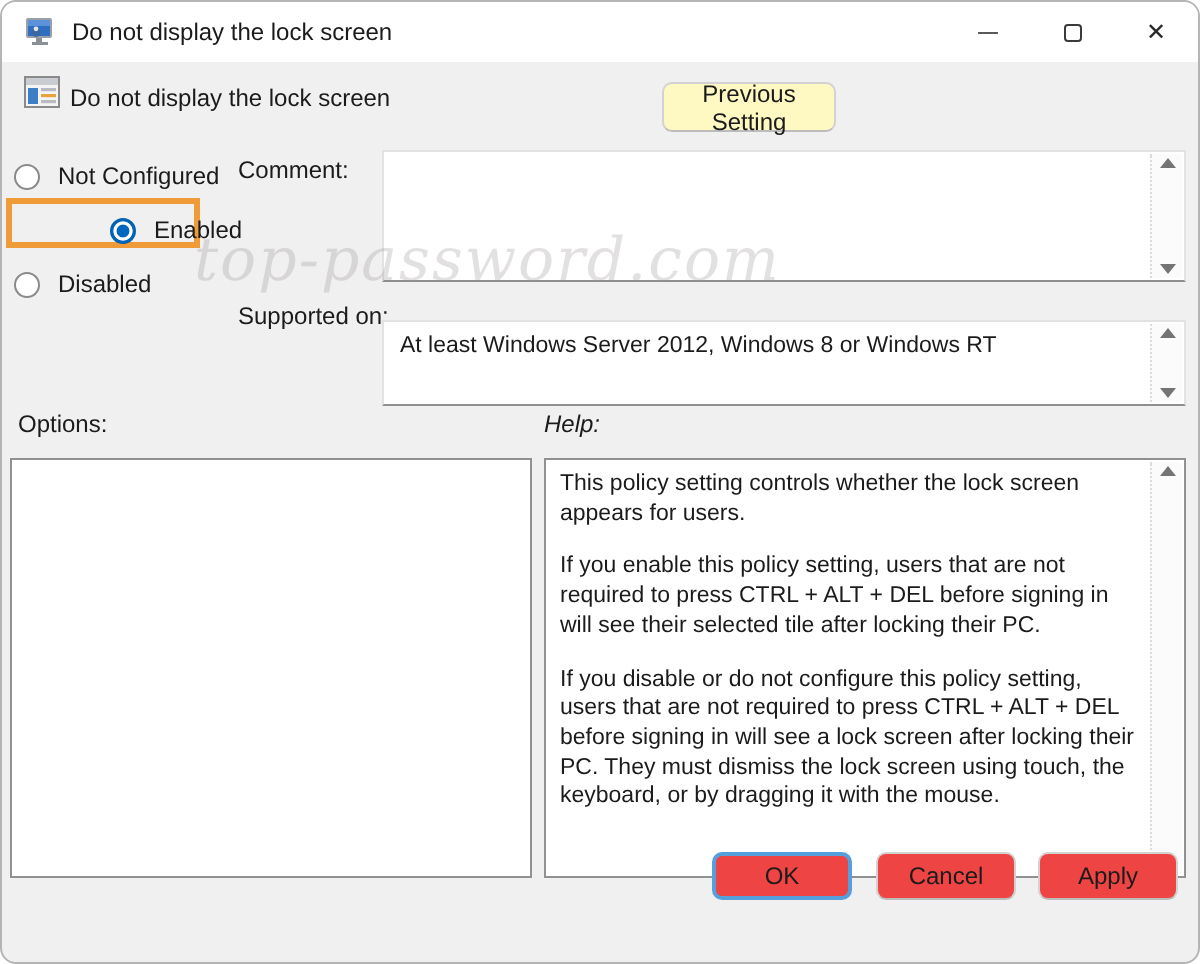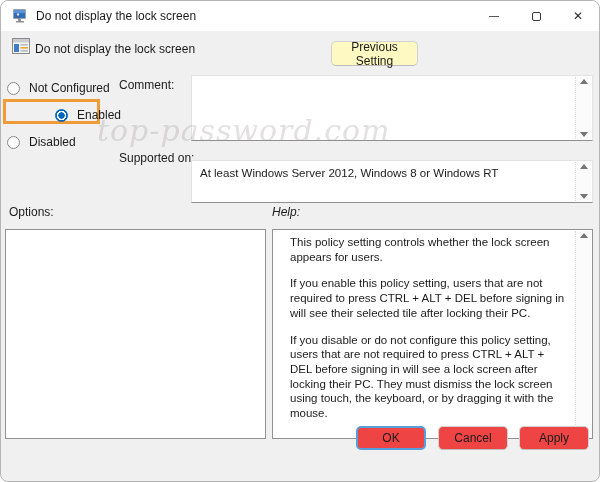--- a/index.html
+++ b/index.html
@@ -78,21 +78,21 @@
   }
   .box-comment { left: 190px; top: 74px; width: 402px; height: 66px; }
   .box-supported { left: 190px; top: 147px; width: 402px; height: 43px; margin-top: 12px; }
   .box-supported .box-text { padding: 6px 22px 0 8px; font-size: 11.5px; color: #1b1b1b; }
 
   .panel {
     position: absolute; background: #ffffff; border: 1px solid #919191;
   }
   .box-options { left: 4px; top: 228px; width: 261px; height: 210px; }
   .box-help { left: 271px; top: 228px; width: 321px; height: 210px; }
-  .help-text { padding: 5px 24px 0 17px; font-size: 11.5px; line-height: 1.28; color: #1b1b1b; }
+  .help-text { padding: 5px 24px 0 7px; font-size: 11.5px; line-height: 1.28; color: #1b1b1b; }
   .help-text p { margin-bottom: 12px; }
 
   
   .vscroll {
     position: absolute; top: 1px; bottom: 1px; right: 1px; width: 16px;
     background: #fbfbfb; border-left: 1px dotted #dcdcdc;
     display: flex; flex-direction: column; justify-content: space-between; align-items: center;
     padding: 2px 0;
   }
   .arrow { width: 0; height: 0; border-left: 4px solid transparent; border-right: 4px solid transparent; }

